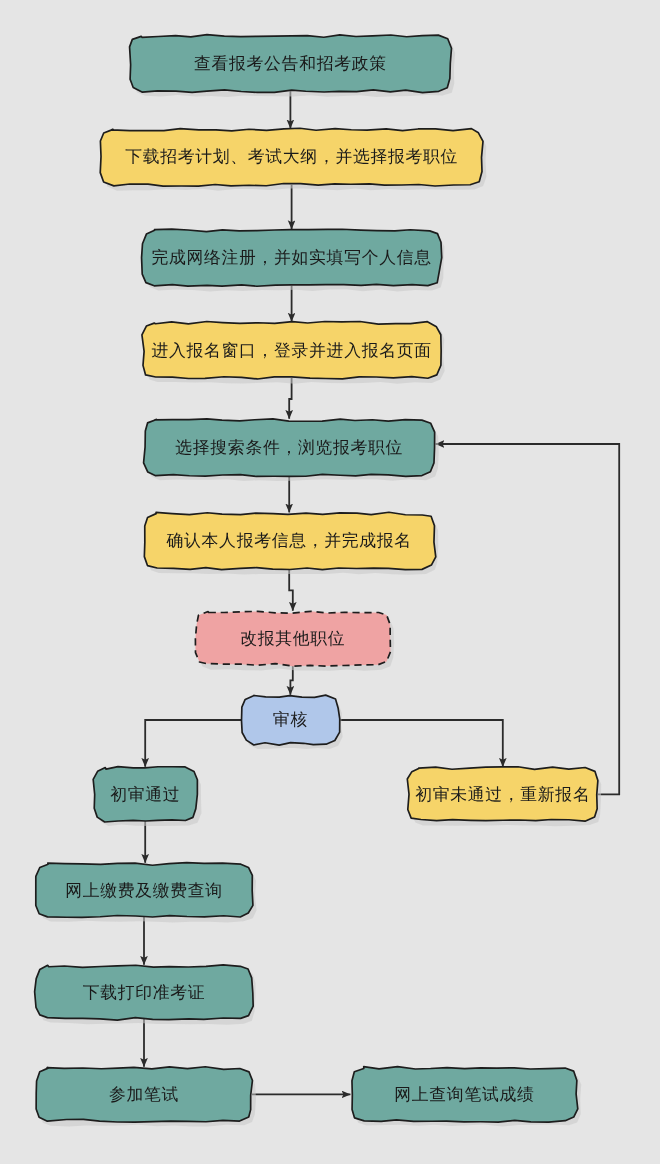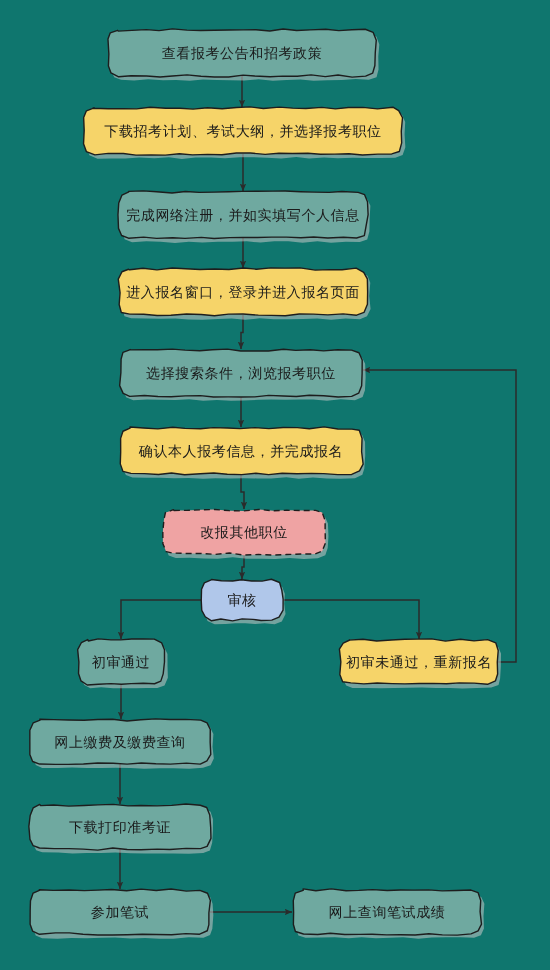--- a/index.html
+++ b/index.html
@@ -11,21 +11,21 @@
   body {
     width: 550px;
     height: 970px;
     overflow: hidden;
     font-family: "DejaVu Sans", "Liberation Sans", sans-serif;
   }
   #flowchart-root {
     position: relative;
     width: 550px;
     height: 970px;
-    background: #0f766e;
+    background: #e5e5e5;
   }
   svg#flow-svg {
     display: block;
     width: 550px;
     height: 970px;
   }
   .node-shape {
     stroke: #1d1d1d;
     stroke-width: 1.4;
     stroke-linejoin: round;

